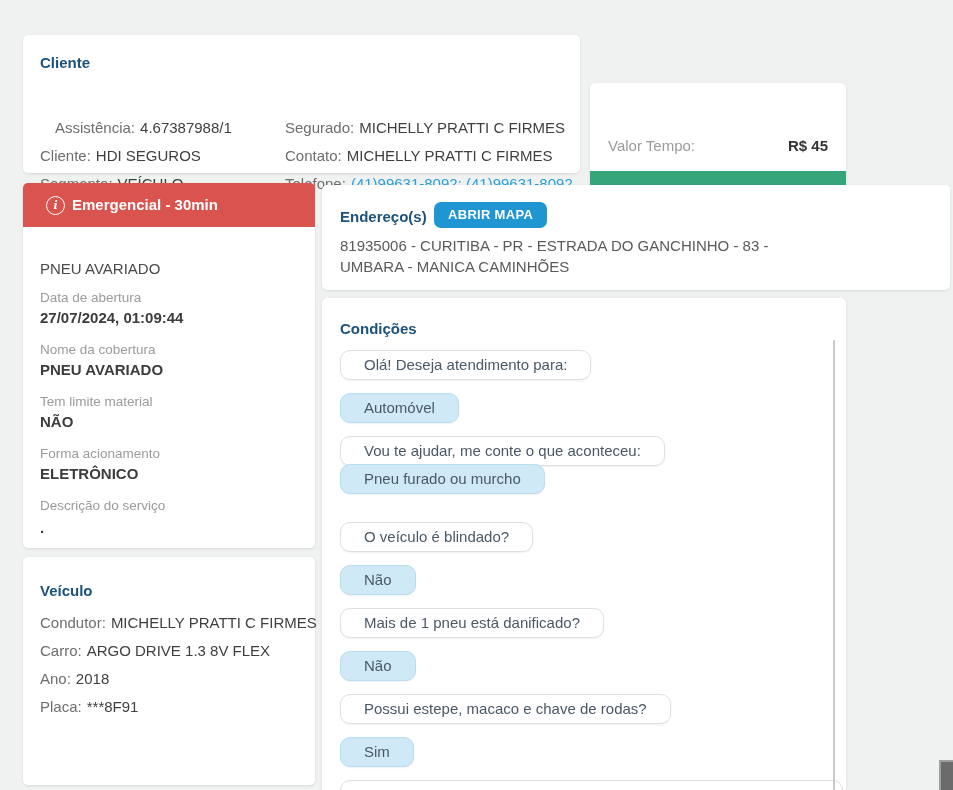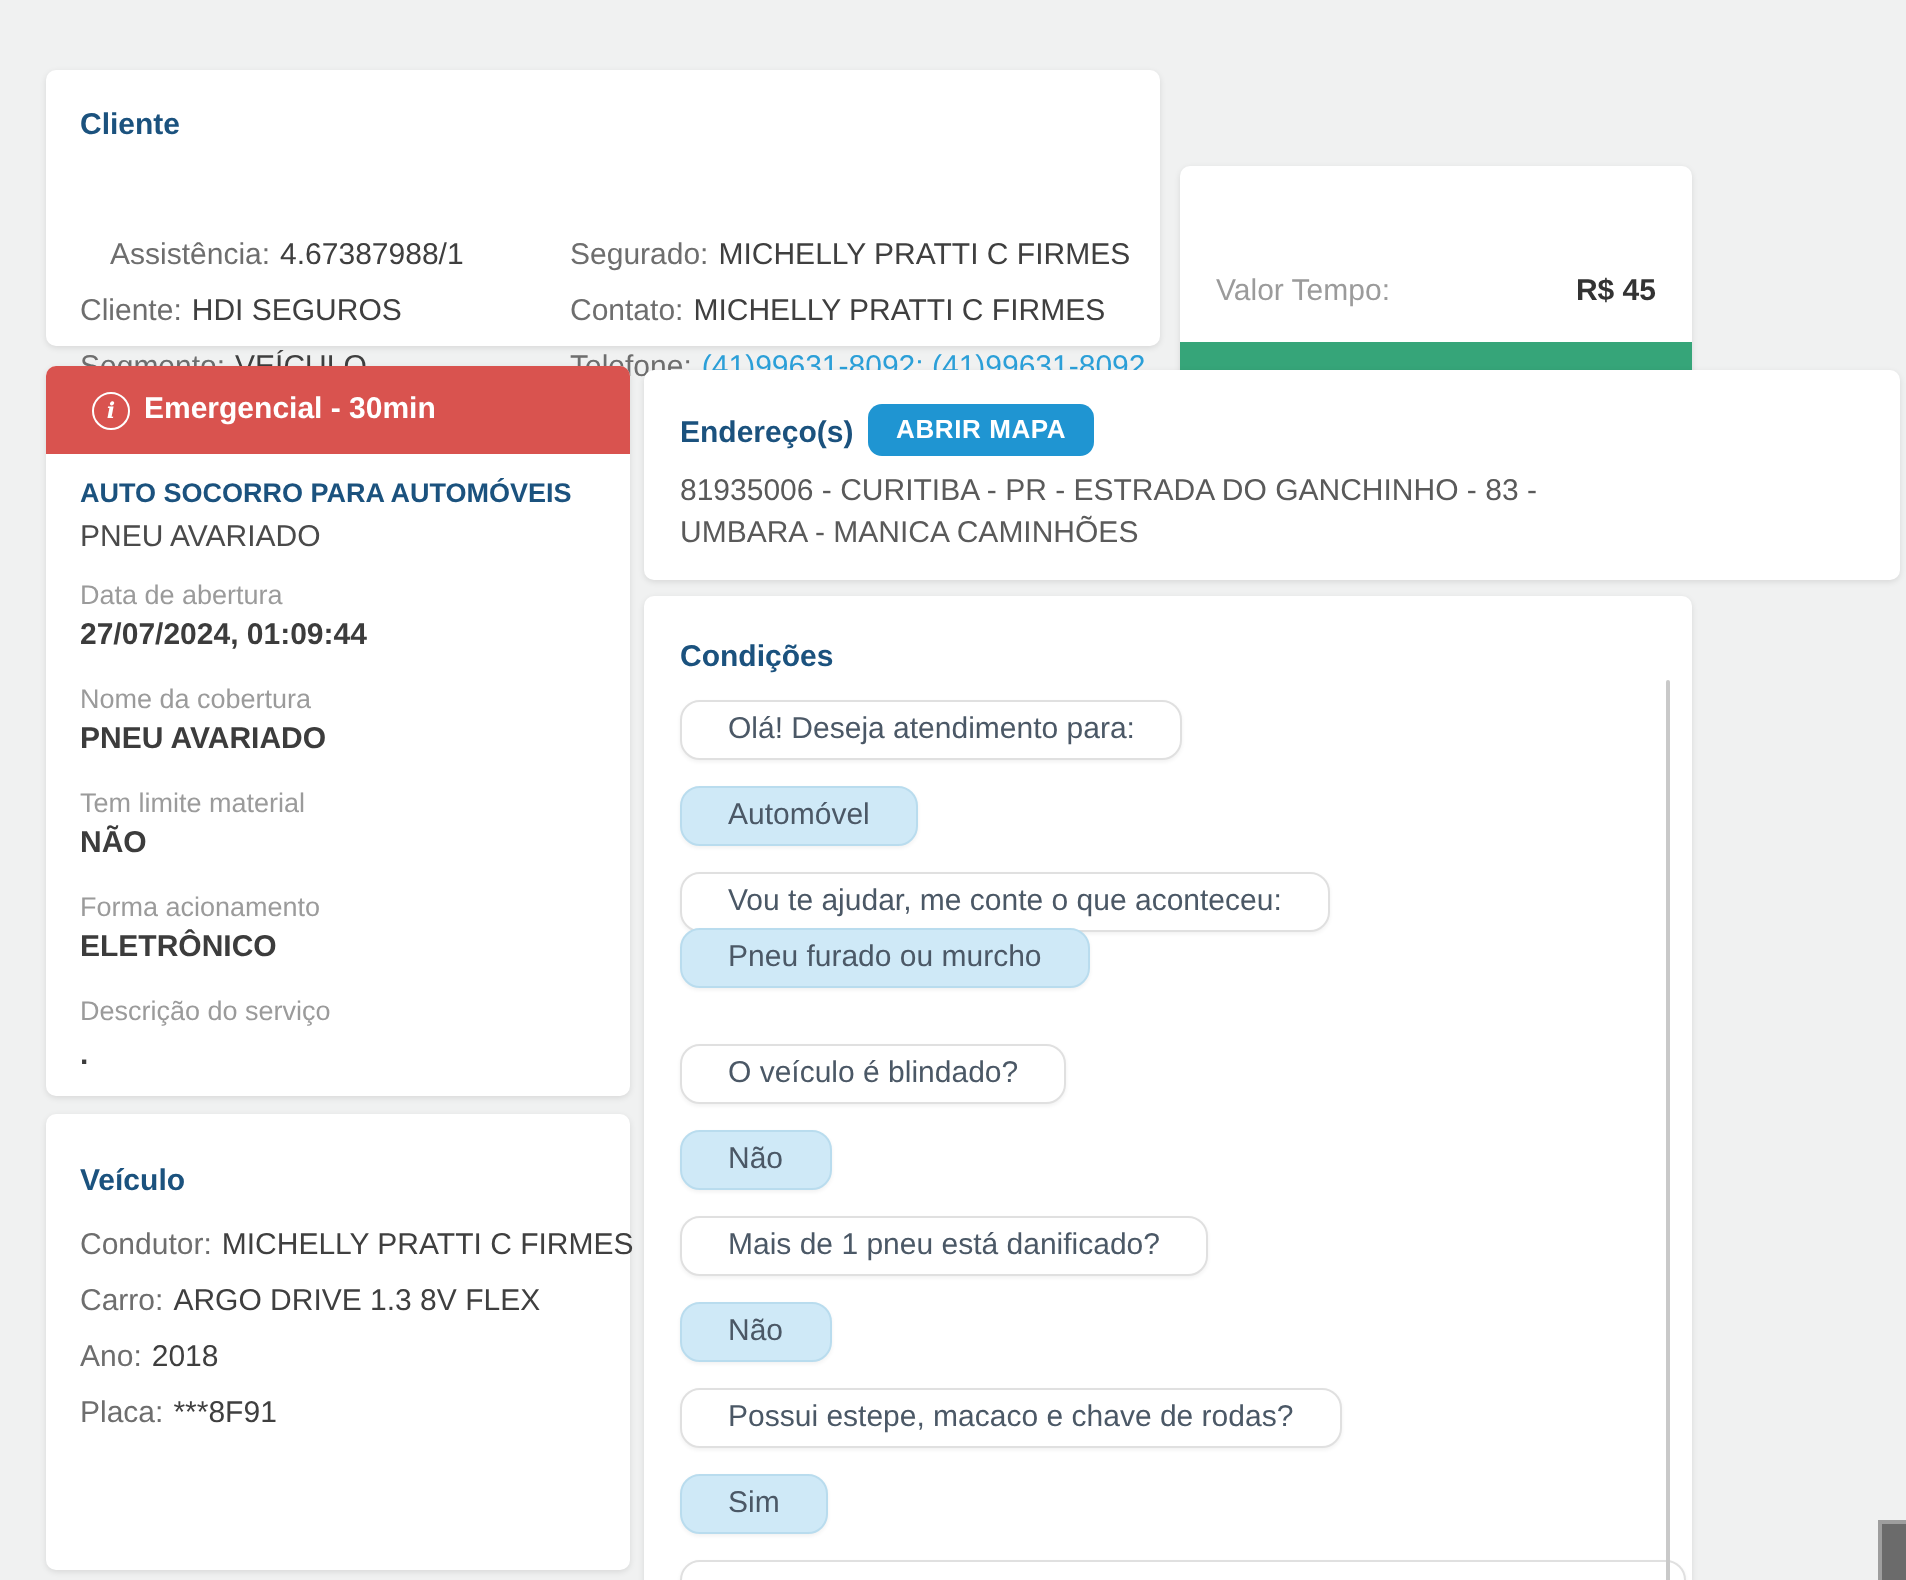--- a/index.html
+++ b/index.html
@@ -108,21 +108,20 @@
     <div class="t-label">Valor Total:</div>
     <div class="t-value">R$ 45</div>
   </div>
 </div>
 
 <div class="card" style="left:23px;top:183px;width:292px;height:365px;">
   <div class="em-header">
     <span class="info-icon">i</span>
     <span class="em-title">Emergencial - 30min</span>
   </div>
-  <div class="service-name" style="left:17px;top:56px;">AUTO SOCORRO PARA AUTOMÓVEIS</div>
   <div class="service-sub" style="left:17px;top:77px;">PNEU AVARIADO</div>
 
   <div class="muted" style="left:17px;top:107px;">Data de abertura</div>
   <div class="boldval" style="left:17px;top:126px;">27/07/2024, 01:09:44</div>
 
   <div class="muted" style="left:17px;top:159px;">Nome da cobertura</div>
   <div class="boldval" style="left:17px;top:178px;">PNEU AVARIADO</div>
 
   <div class="muted" style="left:17px;top:211px;">Tem limite material</div>
   <div class="boldval" style="left:17px;top:230px;">NÃO</div>

